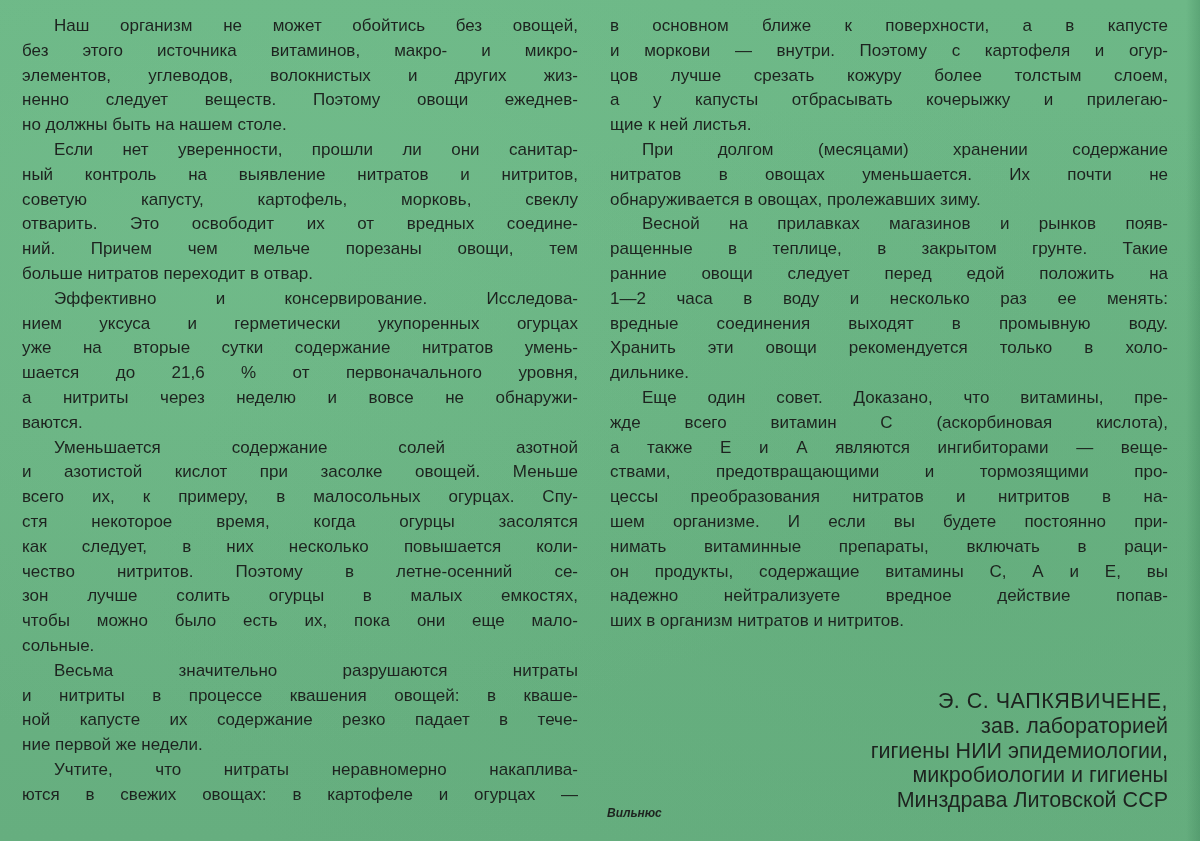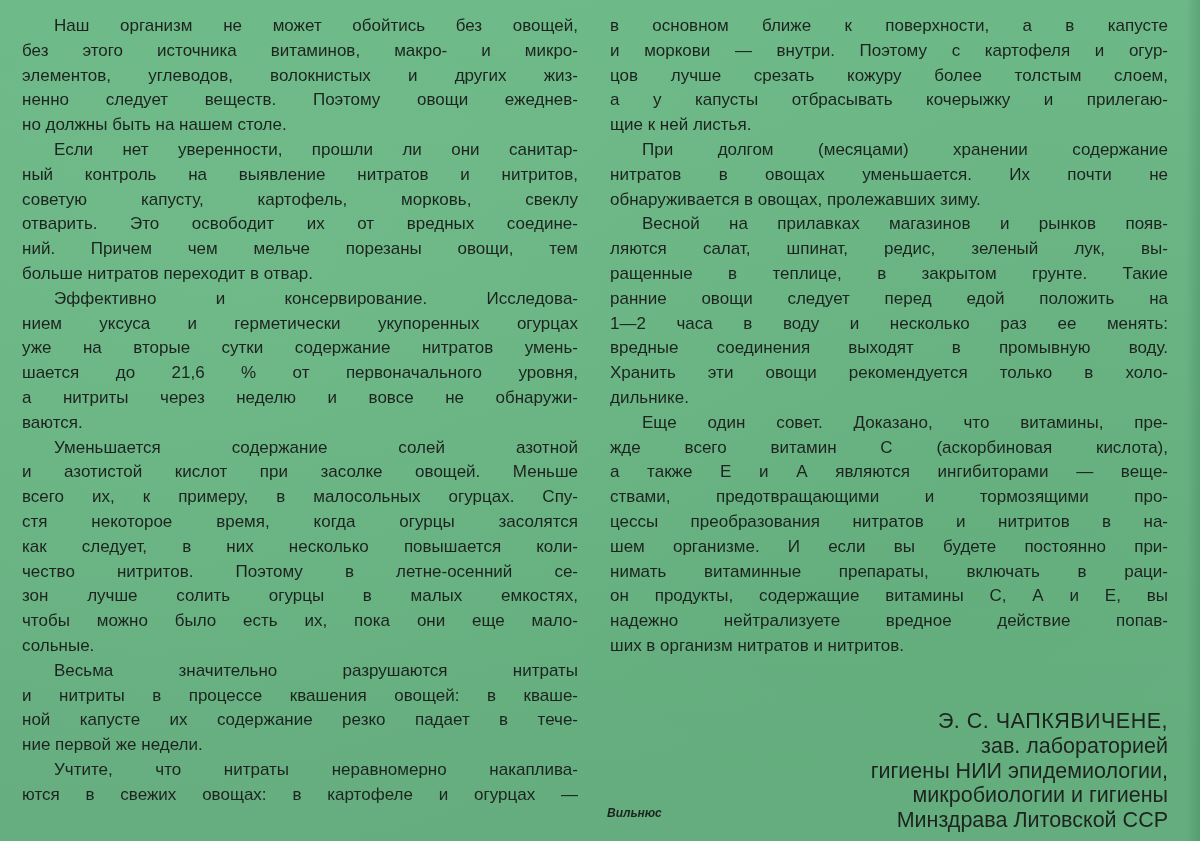--- a/index.html
+++ b/index.html
@@ -57,21 +57,20 @@
       right: 32px;
       top: 689px;
       text-align: right;
       font-family: "Liberation Sans", sans-serif;
       font-size: 21.5px;
       line-height: 24.8px;
       color: #1d231f;
     }
     .signature .author {
       letter-spacing: 0.5px;
-      margin-top: 20px;
     }
     .city {
       position: absolute;
       left: 607px;
       top: 806px;
       font-family: "Liberation Sans", sans-serif;
       font-size: 12px;
       font-weight: bold;
       font-style: italic;
       color: #1d231f;
@@ -154,21 +153,20 @@
   </div>
 
   <div>
     <span class="line indent">При долгом (месяцами) хранении содержание</span>
     <span class="line">нитратов в овощах уменьшается. Их почти не</span>
     <span class="line last">обнаруживается в овощах, пролежавших зиму.</span>
   </div>
 
   <div>
     <span class="line indent">Весной на прилавках магазинов и рынков появ-</span>
-    <span class="line">ляются салат, шпинат, редис, зеленый лук, вы-</span>
     <span class="line">ращенные в теплице, в закрытом грунте. Такие</span>
     <span class="line">ранние овощи следует перед едой положить на</span>
     <span class="line">1—2 часа в воду и несколько раз ее менять:</span>
     <span class="line">вредные соединения выходят в промывную воду.</span>
     <span class="line">Хранить эти овощи рекомендуется только в холо-</span>
     <span class="line last">дильнике.</span>
   </div>
 
   <div>
     <span class="line indent">Еще один совет. Доказано, что витамины, пре-</span>

